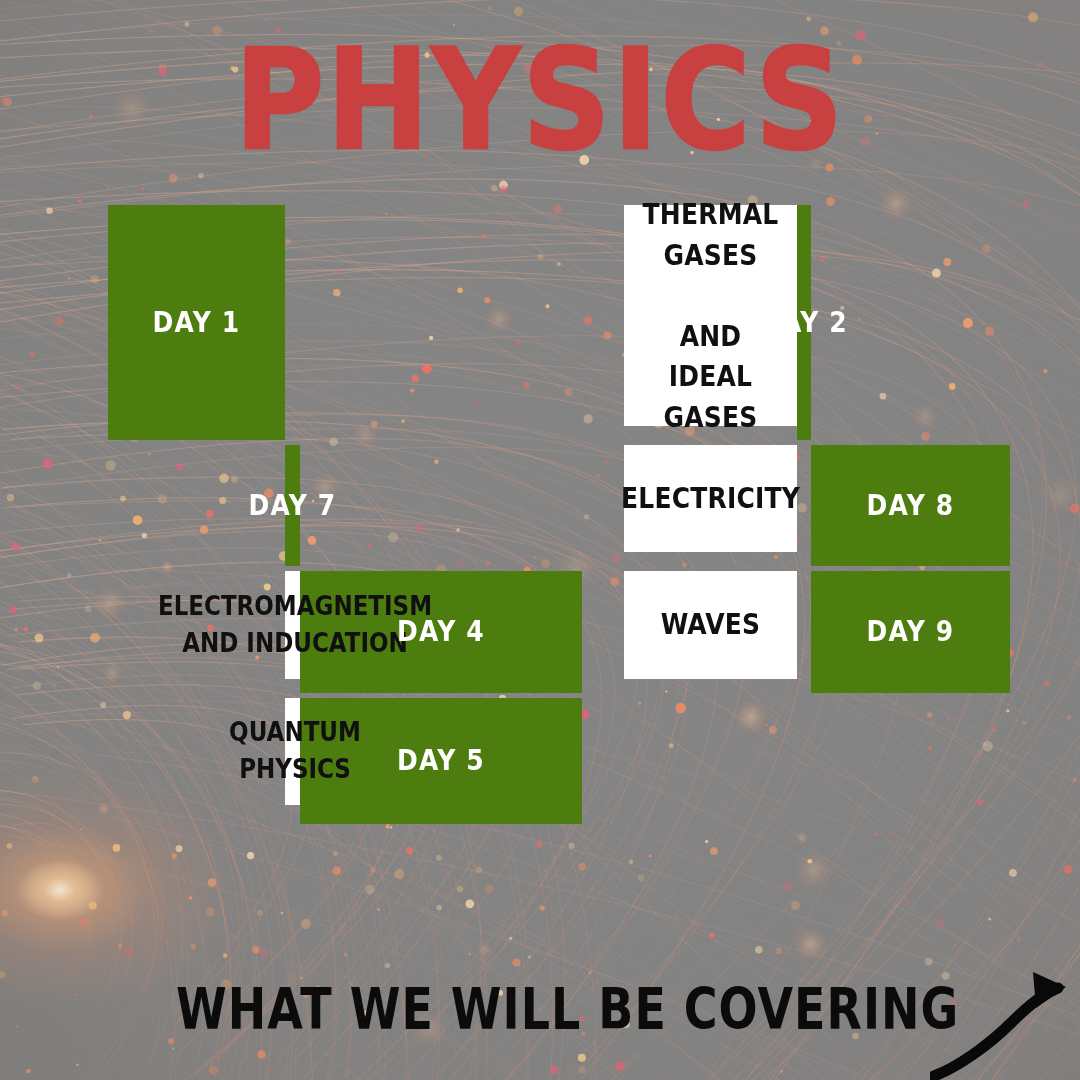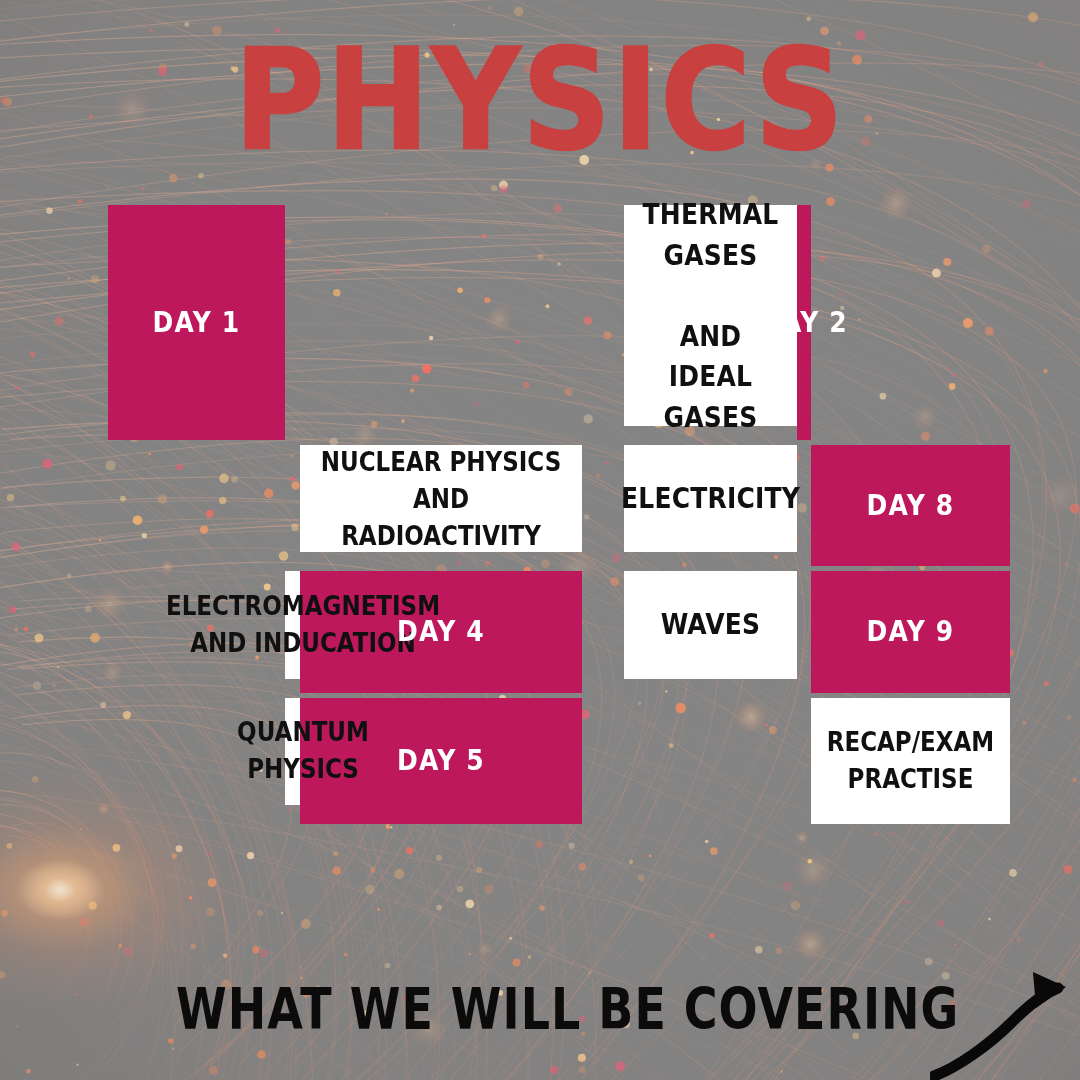--- a/index.html
+++ b/index.html
@@ -88,21 +88,21 @@
     width: 902px;
     height: 745px;
     display: grid;
     grid-template-columns: 177px 15px 282px 42px 173px 14px 199px;
     grid-template-rows: repeat(5, 1fr);
     column-gap: 0;
     row-gap: 0;
   }
 
   .day-cell {
-    background: #be185d;
+    background: #4d7c0f;
     display: flex;
     align-items: center;
     justify-content: center;
     margin-bottom: 5px;
   }
   .day-cell.last { margin-bottom: 0; }
   .day-label {
     color: #FFFFFF;
     font-family: "DejaVu Sans", sans-serif;
     font-weight: bold;
@@ -111,21 +111,21 @@
     transform: scaleY(1.12);
     white-space: nowrap;
   }
 
   .topic-cell {
     background: #FFFFFF;
     display: flex;
     align-items: center;
     justify-content: center;
     margin: 0 0 19px 0;
-    padding: 4px 18px;
+    padding: 4px 10px;
     box-sizing: border-box;
   }
   .topic-cell.last { margin-bottom: 0; }
   .topic-label {
     color: #101010;
     font-family: "DejaVu Sans", sans-serif;
     font-weight: bold;
     font-size: 25px;
     line-height: 1.42;
     letter-spacing: 0.2px;
@@ -956,25 +956,24 @@
       <span class="topic-label">THERMAL GASES
 
 AND IDEAL GASES</span>
     </div>
 
     <div class="day-cell">
       <span class="day-label">DAY 2</span>
     </div>
     <div class="spacer"></div>
     <div class="spacer"></div>
-    <div class="spacer"></div>
-    <div class="topic-cell">
-      <span class="topic-label tight">NUCLEAR PHYSICS
-AND RADIOACTIVITY</span>
-    </div>
+    <div class="day-cell">
+      <span class="day-label">DAY 7</span>
+    </div>
+    <div class="spacer"></div>
 
     <div class="spacer"></div>
     <div class="topic-cell">
       <span class="topic-label">ELECTRICITY</span>
     </div>
     <div class="spacer"></div>
     <div class="day-cell">
       <span class="day-label">DAY 8</span>
     </div>
     <div class="spacer"></div>
@@ -998,23 +997,20 @@
     <div class="topic-cell">
       <span class="topic-label tight">QUANTUM PHYSICS</span>
     </div>
 
     <div class="day-cell last">
       <span class="day-label">DAY 5</span>
     </div>
     <div class="spacer"></div>
     <div class="spacer"></div>
     <div class="spacer"></div>
-    <div class="topic-cell last">
-      <span class="topic-label tight">RECAP/EXAM PRACTISE</span>
-    </div>
 
   </div>
 
   <div class="caption">WHAT WE WILL BE COVERING</div>
 
   <svg class="arrow" viewBox="0 0 160 120">
     <path d="M4 116 C 26 108, 58 86, 82 62 C 98 46, 112 34, 128 28" stroke="#090909" stroke-width="11" fill="none" stroke-linecap="round"></path>
     <path d="M103 12 L136 27 L106 48 Z" fill="#090909"></path>
   </svg>
 

